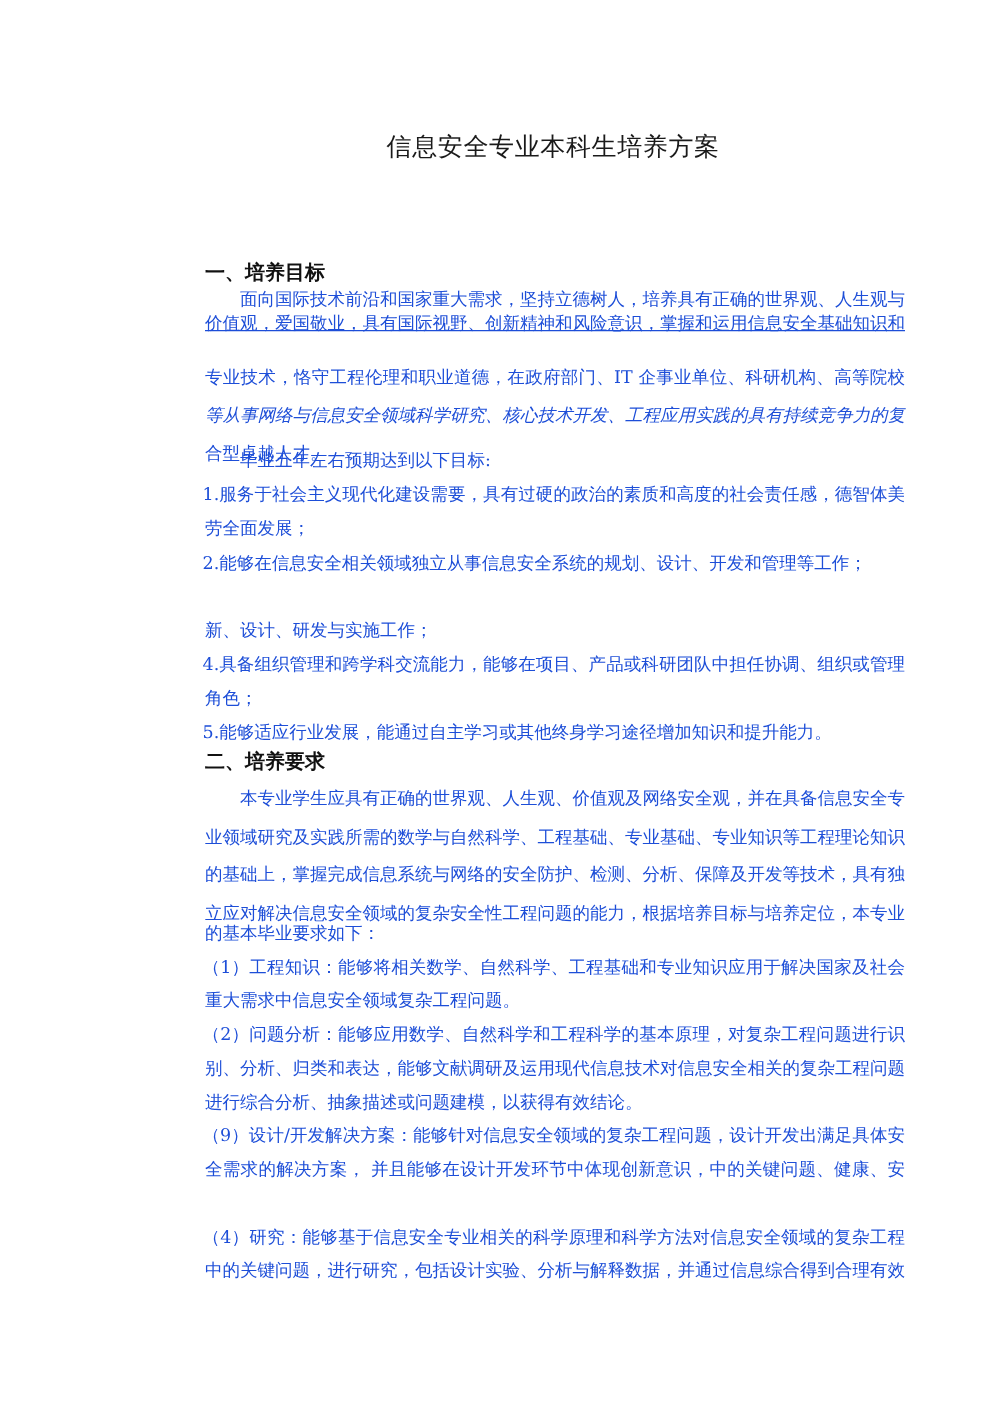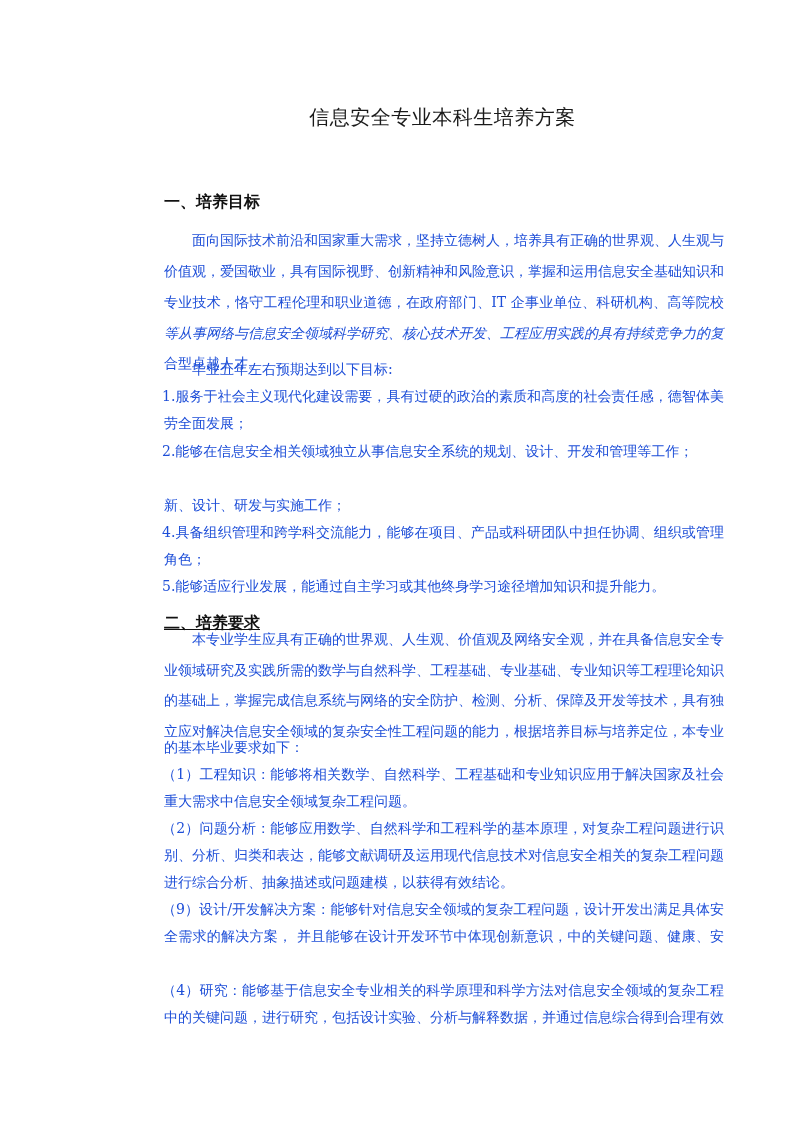--- a/index.html
+++ b/index.html
@@ -68,40 +68,40 @@
       width: 562px;
     }
   </style>
 </head>
 <body>
 
 <div class="page">
 
   <h1 class="title">信息安全专业本科生培养方案</h1>
 
-  <h2 class="heading" style="top:192px;">一、培养目标</h2>
+  <h2 class="heading" style="top:208px;">一、培养目标</h2>
 
   <div class="line indent" style="top:231px;">面向国际技术前沿和国家重大需求，坚持立德树人，培养具有正确的世界观、人生观与</div>
-  <div class="line" style="top:262px;">价值观，爱国敬业，具有国际视野、创新精神和风险意识，掌握和运用信息安全基础知识和</div>
+  <div class="line" style="top:250px;text-decoration:underline;">价值观，爱国敬业，具有国际视野、创新精神和风险意识，掌握和运用信息安全基础知识和</div>
   <div class="line" style="top:293px;">专业技术，恪守工程伦理和职业道德，在政府部门、IT 企事业单位、科研机构、高等院校</div>
   <div class="line" style="top:324px;font-style:italic;">等从事网络与信息安全领域科学研究、核心技术开发、工程应用实践的具有持续竞争力的复</div>
   <div class="line last" style="top:354px;">合型卓越人才。</div>
 
   <div class="line indent last" style="top:359px; top:359px;"></div>
 
   <div class="line indent last" style="top:360px;">毕业五年左右预期达到以下目标:</div>
   <div class="line item" style="top:387px;">1.服务于社会主义现代化建设需要，具有过硬的政治的素质和高度的社会责任感，德智体美</div>
   <div class="line last" style="top:414px;">劳全面发展；</div>
   <div class="line item last" style="top:442px;">2.能够在信息安全相关领域独立从事信息安全系统的规划、设计、开发和管理等工作；</div>
   <div class="line last" style="top:496px;">新、设计、研发与实施工作；</div>
   <div class="line item" style="top:523px;">4.具备组织管理和跨学科交流能力，能够在项目、产品或科研团队中担任协调、组织或管理</div>
   <div class="line last" style="top:550px;">角色；</div>
   <div class="line item last" style="top:577px;">5.能够适应行业发展，能通过自主学习或其他终身学习途径增加知识和提升能力。</div>
 
-  <h2 class="heading" style="top:613px;text-decoration:underline;">二、培养要求</h2>
+  <h2 class="heading" style="top:599px;">二、培养要求</h2>
 
   <div class="line indent" style="top:630px;">本专业学生应具有正确的世界观、人生观、价值观及网络安全观，并在具备信息安全专</div>
   <div class="line" style="top:661px;">业领域研究及实践所需的数学与自然科学、工程基础、专业基础、专业知识等工程理论知识</div>
   <div class="line" style="top:691px;">的基础上，掌握完成信息系统与网络的安全防护、检测、分析、保障及开发等技术，具有独</div>
   <div class="line" style="top:722px;">立应对解决信息安全领域的复杂安全性工程问题的能力，根据培养目标与培养定位，本专业</div>
   <div class="line last" style="top:738px; top:738px;">的基本毕业要求如下：</div>
 
   <div class="line item" style="top:765px;">（1）工程知识：能够将相关数学、自然科学、工程基础和专业知识应用于解决国家及社会</div>
   <div class="line last" style="top:792px;">重大需求中信息安全领域复杂工程问题。</div>
   <div class="line item" style="top:819px;">（2）问题分析：能够应用数学、自然科学和工程科学的基本原理，对复杂工程问题进行识</div>

